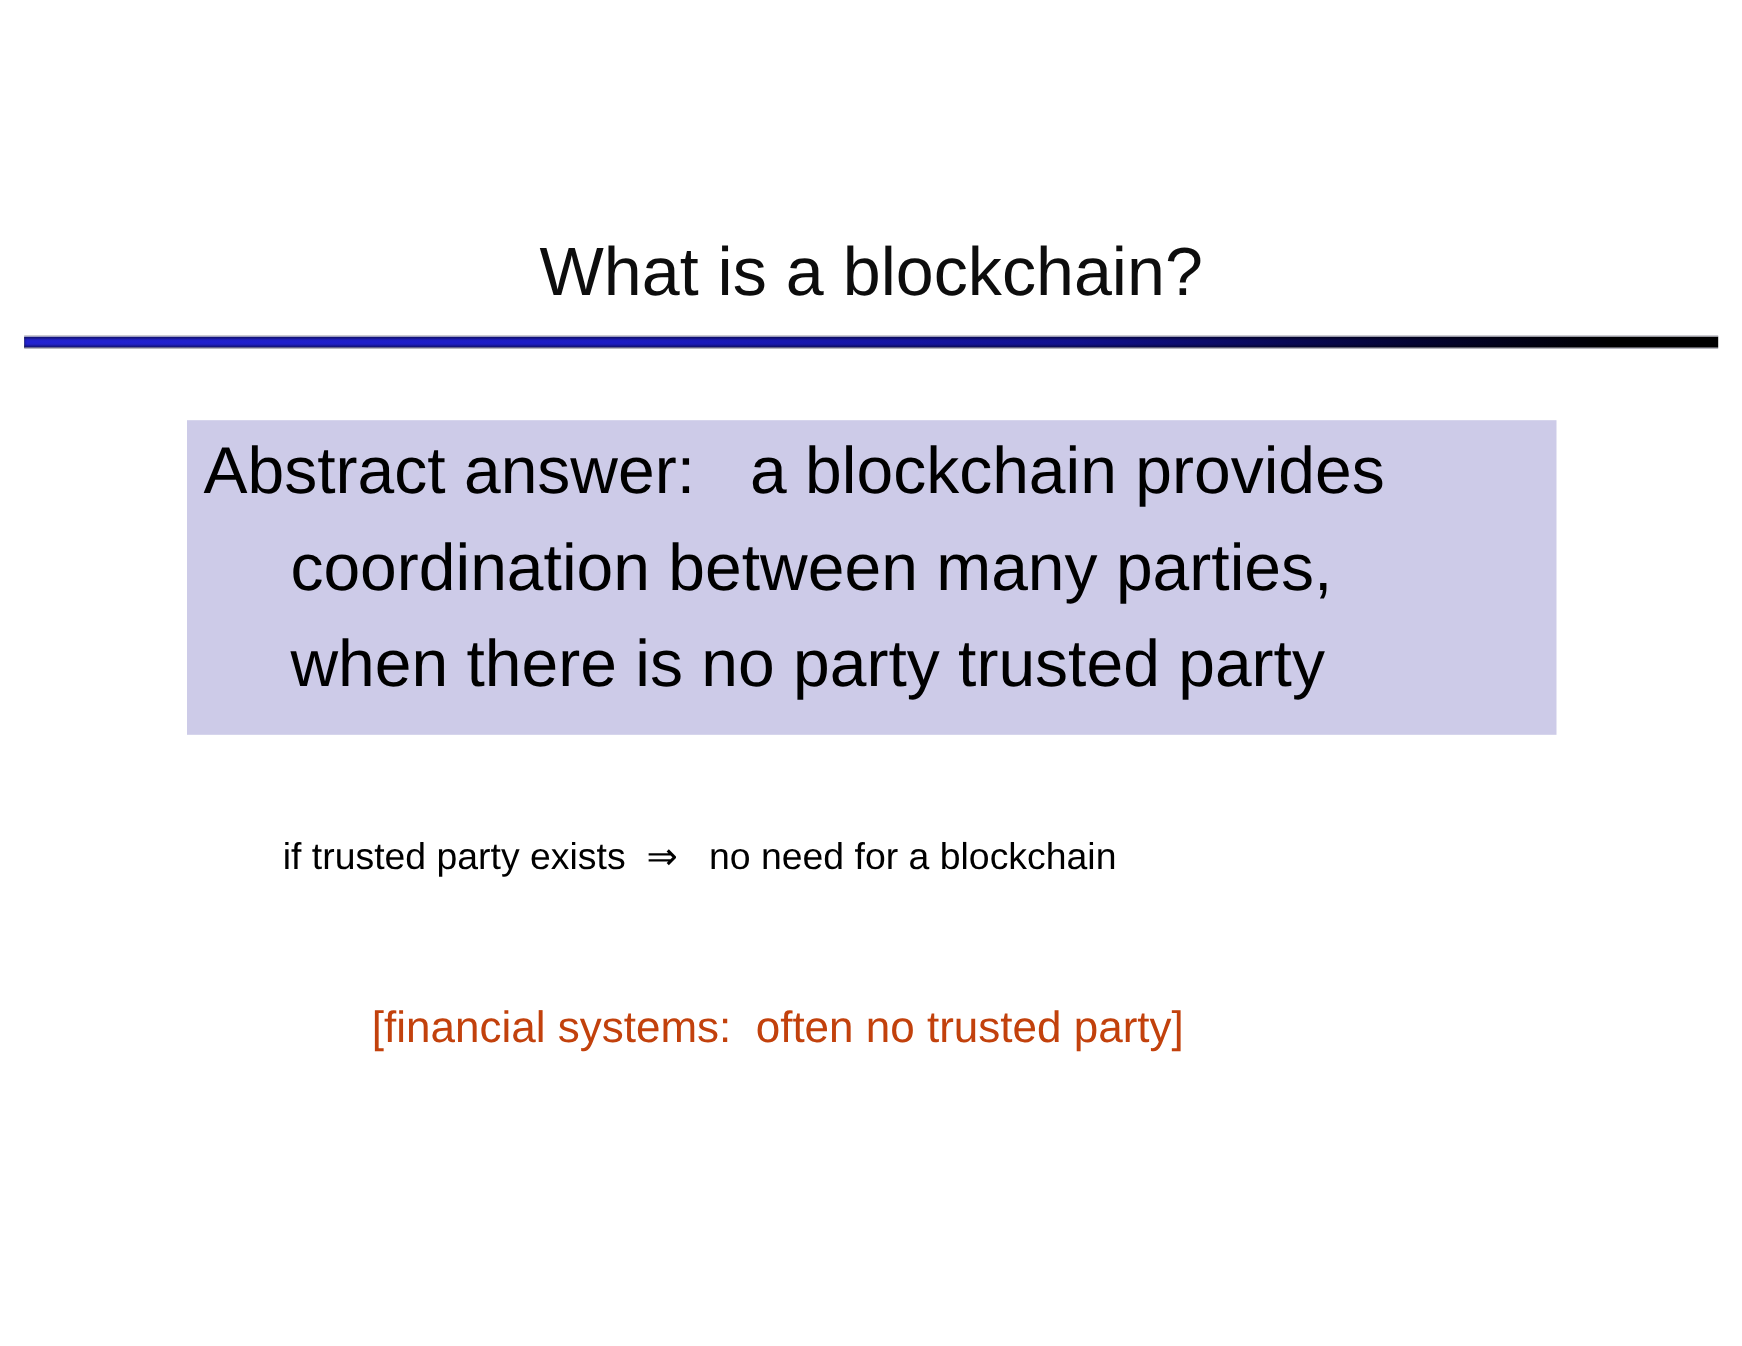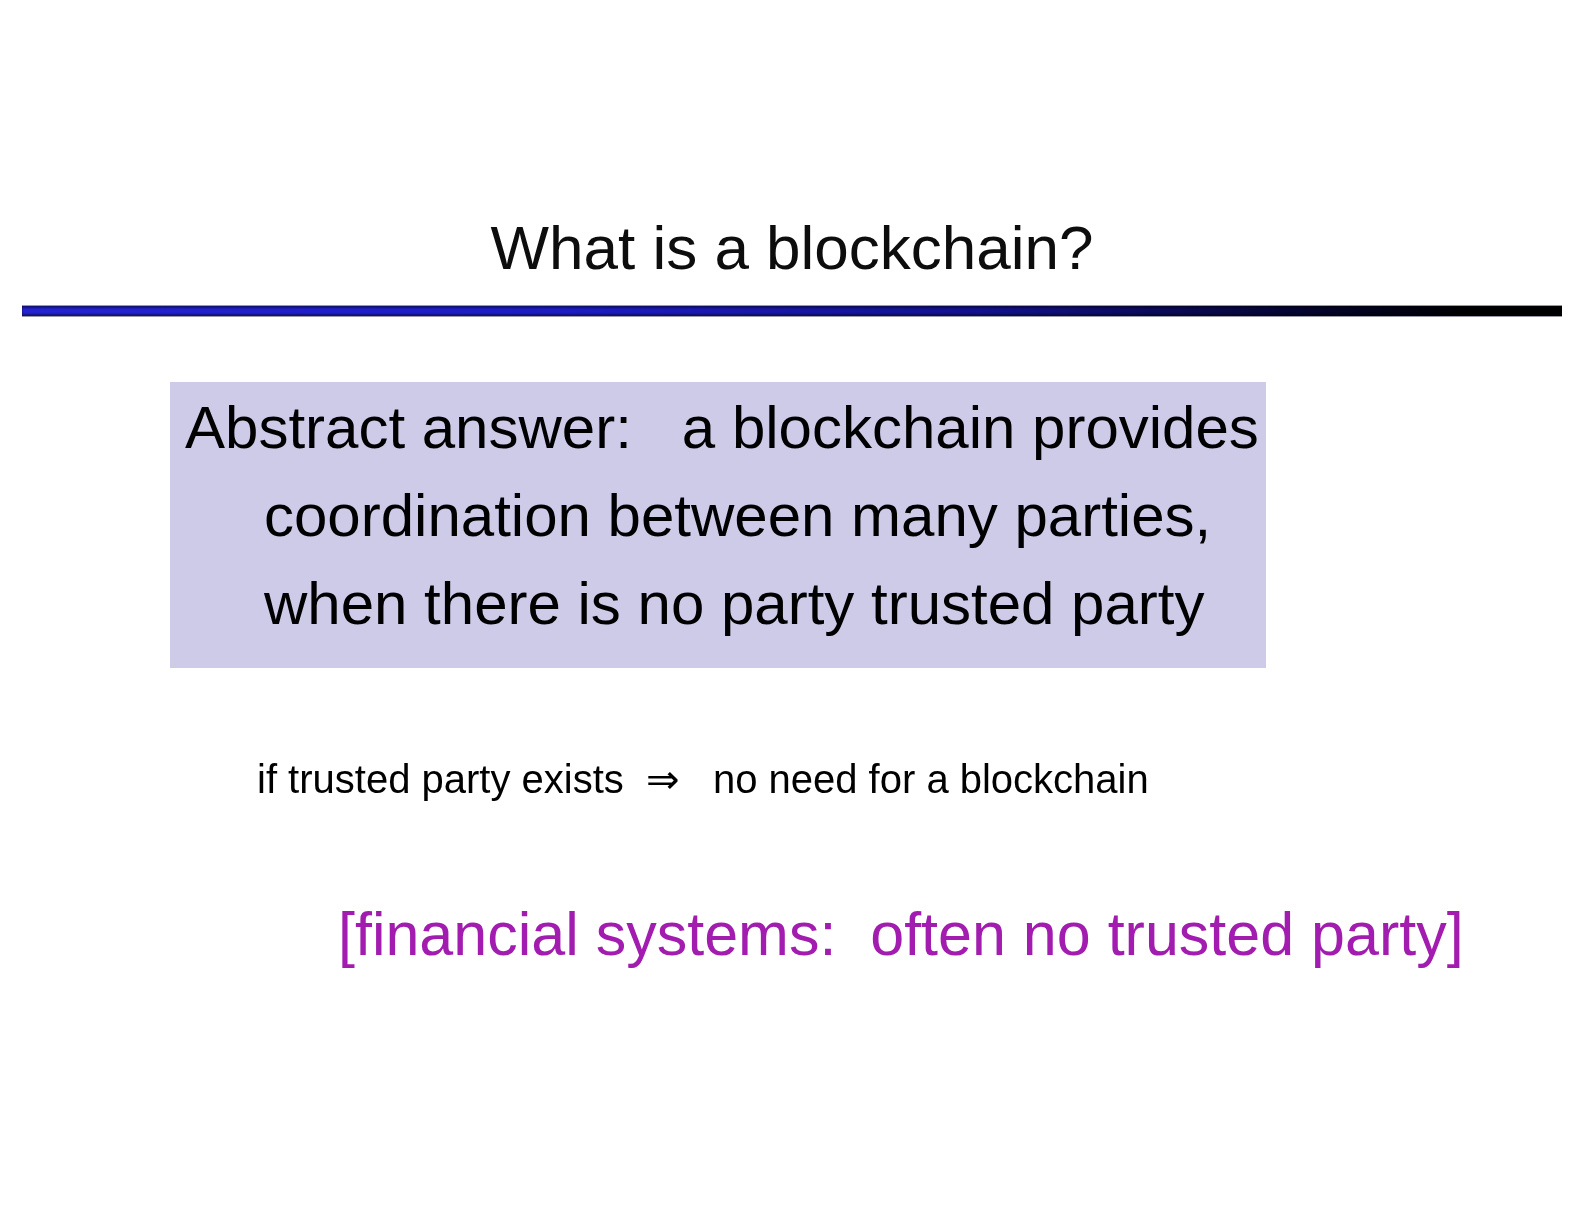--- a/index.html
+++ b/index.html
@@ -36,52 +36,52 @@
     height: 10px;
     background: linear-gradient(to right, #2424d2 0%, #1d1dc4 35%, #12128f 62%, #050536 82%, #000000 94%);
     border-top: 1px solid #9a9aa6;
     border-bottom: 1px solid #9a9aa6;
     box-shadow: inset 0 2px 2px rgba(0,0,0,0.45), inset 0 -2px 2px rgba(0,0,0,0.45);
   }
   .answer-box {
     position: absolute;
     left: 170px;
     top: 382px;
-    width: 1096px;
+    width: 1245px;
     height: 286px;
     background: #cdcbe8;
     box-sizing: border-box;
     padding: 2px 0 0 15px;
   }
   .answer-line {
     font-size: 60px;
     line-height: 88px;
     white-space: pre-wrap;
     color: #000000;
   }
   .answer-line.indent {
     margin-left: 79px;
   }
   .implication {
     position: absolute;
     left: 257px;
     top: 750px;
-    font-size: 40px;
+    font-size: 34px;
     line-height: 58px;
     white-space: pre;
     color: #000000;
   }
   .note {
     position: absolute;
     left: 338px;
     top: 905px;
-    font-size: 61px;
+    font-size: 40px;
     line-height: 58px;
     white-space: pre;
-    color: #a21caf;
+    color: #c2410c;
   }
 </style>
 </head>
 <body>
 
 <div class="slide">
 
   <div class="slide-title">What is a blockchain?</div>
 
   <div class="divider"></div>

